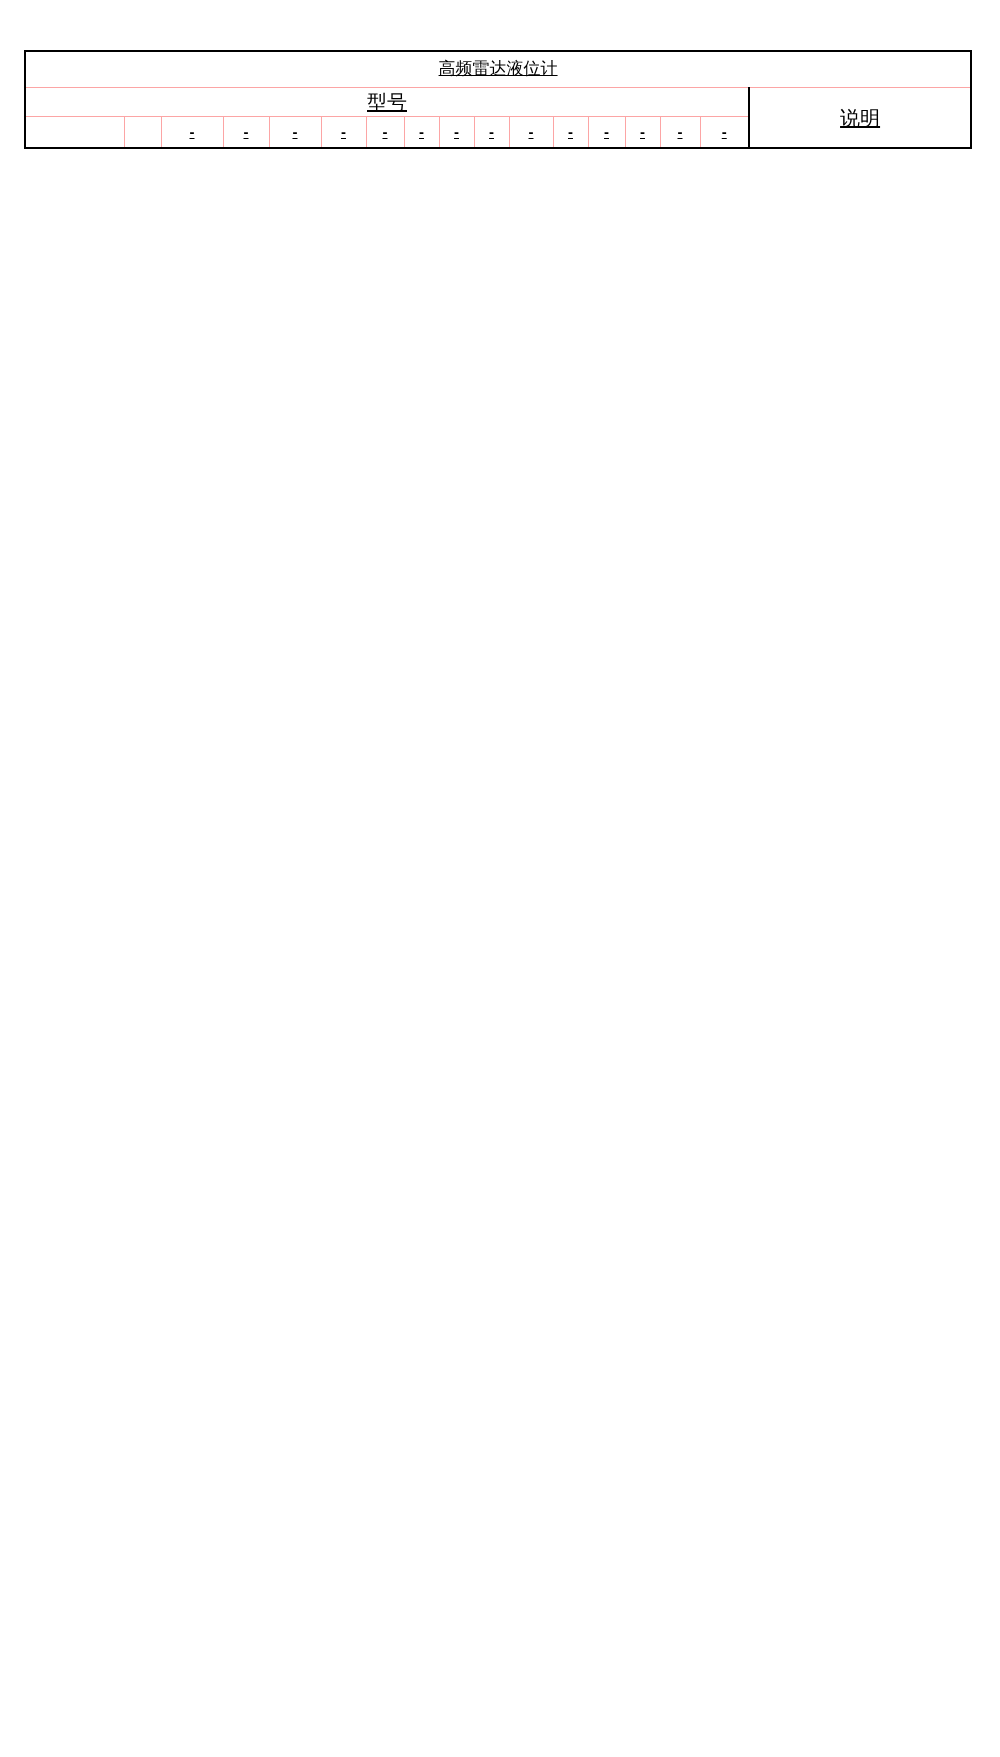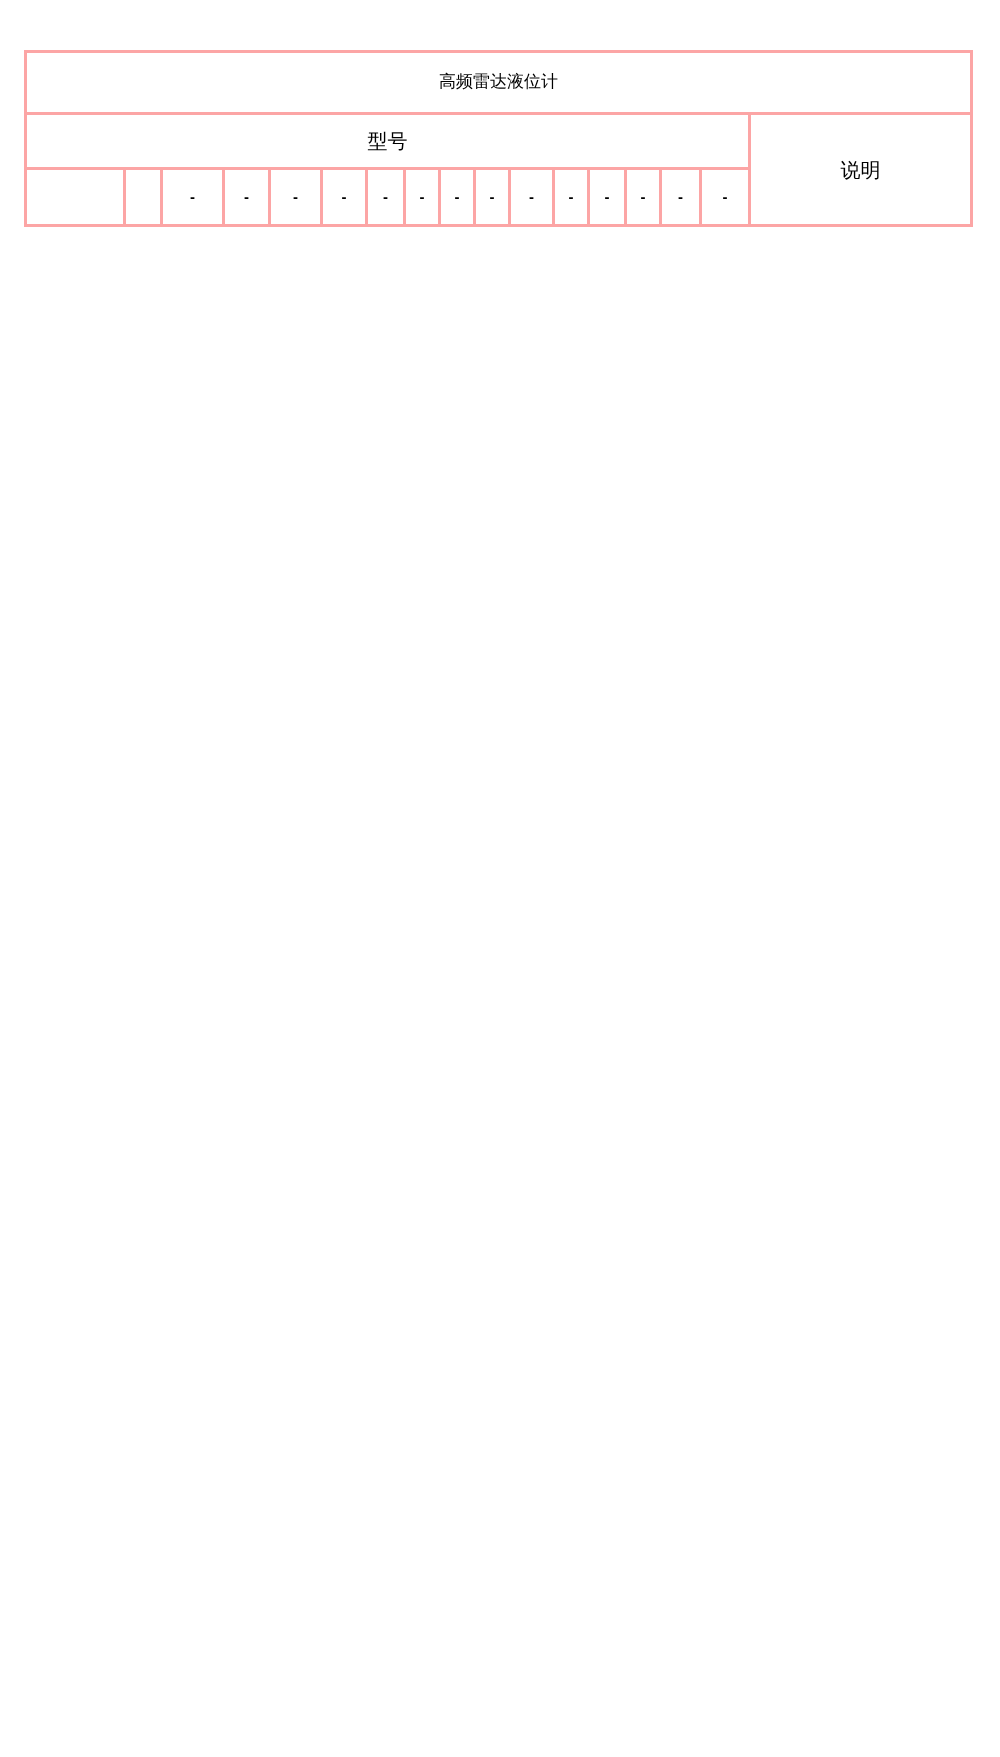--- a/index.html
+++ b/index.html
@@ -16,28 +16,29 @@
     left: 24px;
     top: 50px;
   }
   table {
     border-collapse: collapse;
     table-layout: fixed;
     width: 946px;
     border: 2px solid #000000;
   }
   td {
-    border: 3px solid #fca5a5;
+    border: 1px solid #fca5a5;
     text-align: center;
     vertical-align: middle;
-    padding: 12px;
+    padding: 0;
     overflow: hidden;
     white-space: nowrap;
     font-size: 15px;
     line-height: 1.1;
+    text-decoration: underline;
   }
   tr.title-row td {
     height: 35px;
     font-size: 17px;
   }
   tr.model-row td {
     height: 28px;
     font-size: 20px;
   }
   tr.dash-row td {

